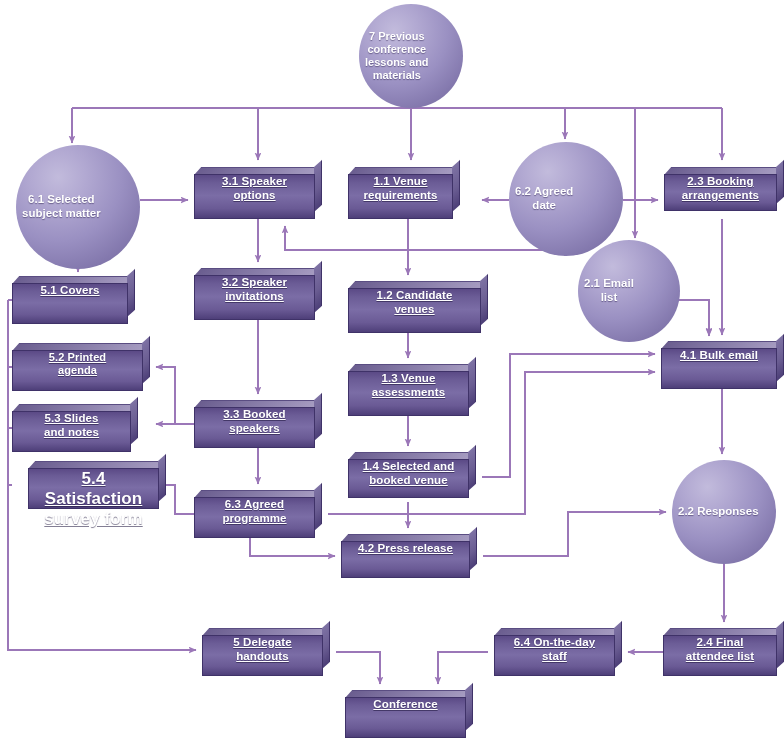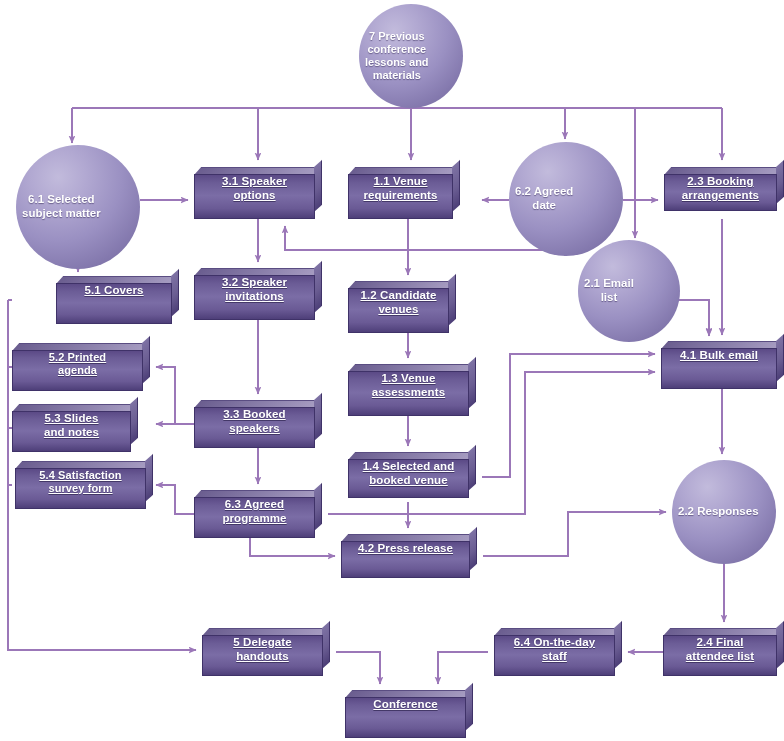--- a/index.html
+++ b/index.html
@@ -208,36 +208,36 @@
         <div class="right-face"></div>
         <div class="face">
           <span class="label">2.3 Booking
 arrangements</span>
         </div>
       </div>
       <div class="node-circle" style="left: 578px; top: 240px; width: 102px; height: 102px; font-size: 11.5px;">
         <span class="label">2.1 Email
 list</span>
       </div>
-      <div class="node-box" style="left: 12px; top: 276px; width: 123px; height: 48px; font-size: 11.5px; margin-left: 44px;">
+      <div class="node-box" style="left: 12px; top: 276px; width: 123px; height: 48px; font-size: 11.5px;">
         <div class="top-face"></div>
         <div class="right-face"></div>
         <div class="face">
           <span class="label">5.1 Covers</span>
         </div>
       </div>
       <div class="node-box" style="left: 194px; top: 268px; width: 128px; height: 52px; font-size: 11.5px;">
         <div class="top-face"></div>
         <div class="right-face"></div>
         <div class="face">
           <span class="label">3.2 Speaker
 invitations</span>
         </div>
       </div>
-      <div class="node-box" style="left: 348px; top: 281px; width: 108px; height: 52px; font-size: 11.5px;">
+      <div class="node-box" style="left: 348px; top: 281px; width: 140px; height: 52px; font-size: 11.5px;">
         <div class="top-face"></div>
         <div class="right-face"></div>
         <div class="face">
           <span class="label">1.2 Candidate
 venues</span>
         </div>
       </div>
       <div class="node-box" style="left: 12px; top: 343px; width: 138px; height: 48px; font-size: 11px;">
         <div class="top-face"></div>
         <div class="right-face"></div>
@@ -278,21 +278,21 @@
         </div>
       </div>
       <div class="node-box" style="left: 348px; top: 452px; width: 128px; height: 46px; font-size: 11.5px;">
         <div class="top-face"></div>
         <div class="right-face"></div>
         <div class="face">
           <span class="label">1.4 Selected and
 booked venue</span>
         </div>
       </div>
-      <div class="node-box" style="left: 15px; top: 461px; width: 138px; height: 48px; font-size: 11px;">
+      <div class="node-box" style="left: 28px; top: 461px; width: 138px; height: 48px; font-size: 17px;">
         <div class="top-face"></div>
         <div class="right-face"></div>
         <div class="face">
           <span class="label">5.4 Satisfaction
 survey form</span>
         </div>
       </div>
       <div class="node-circle" style="left: 672px; top: 460px; width: 104px; height: 104px; font-size: 11.5px;">
         <span class="label">2.2 Responses</span>
       </div>

